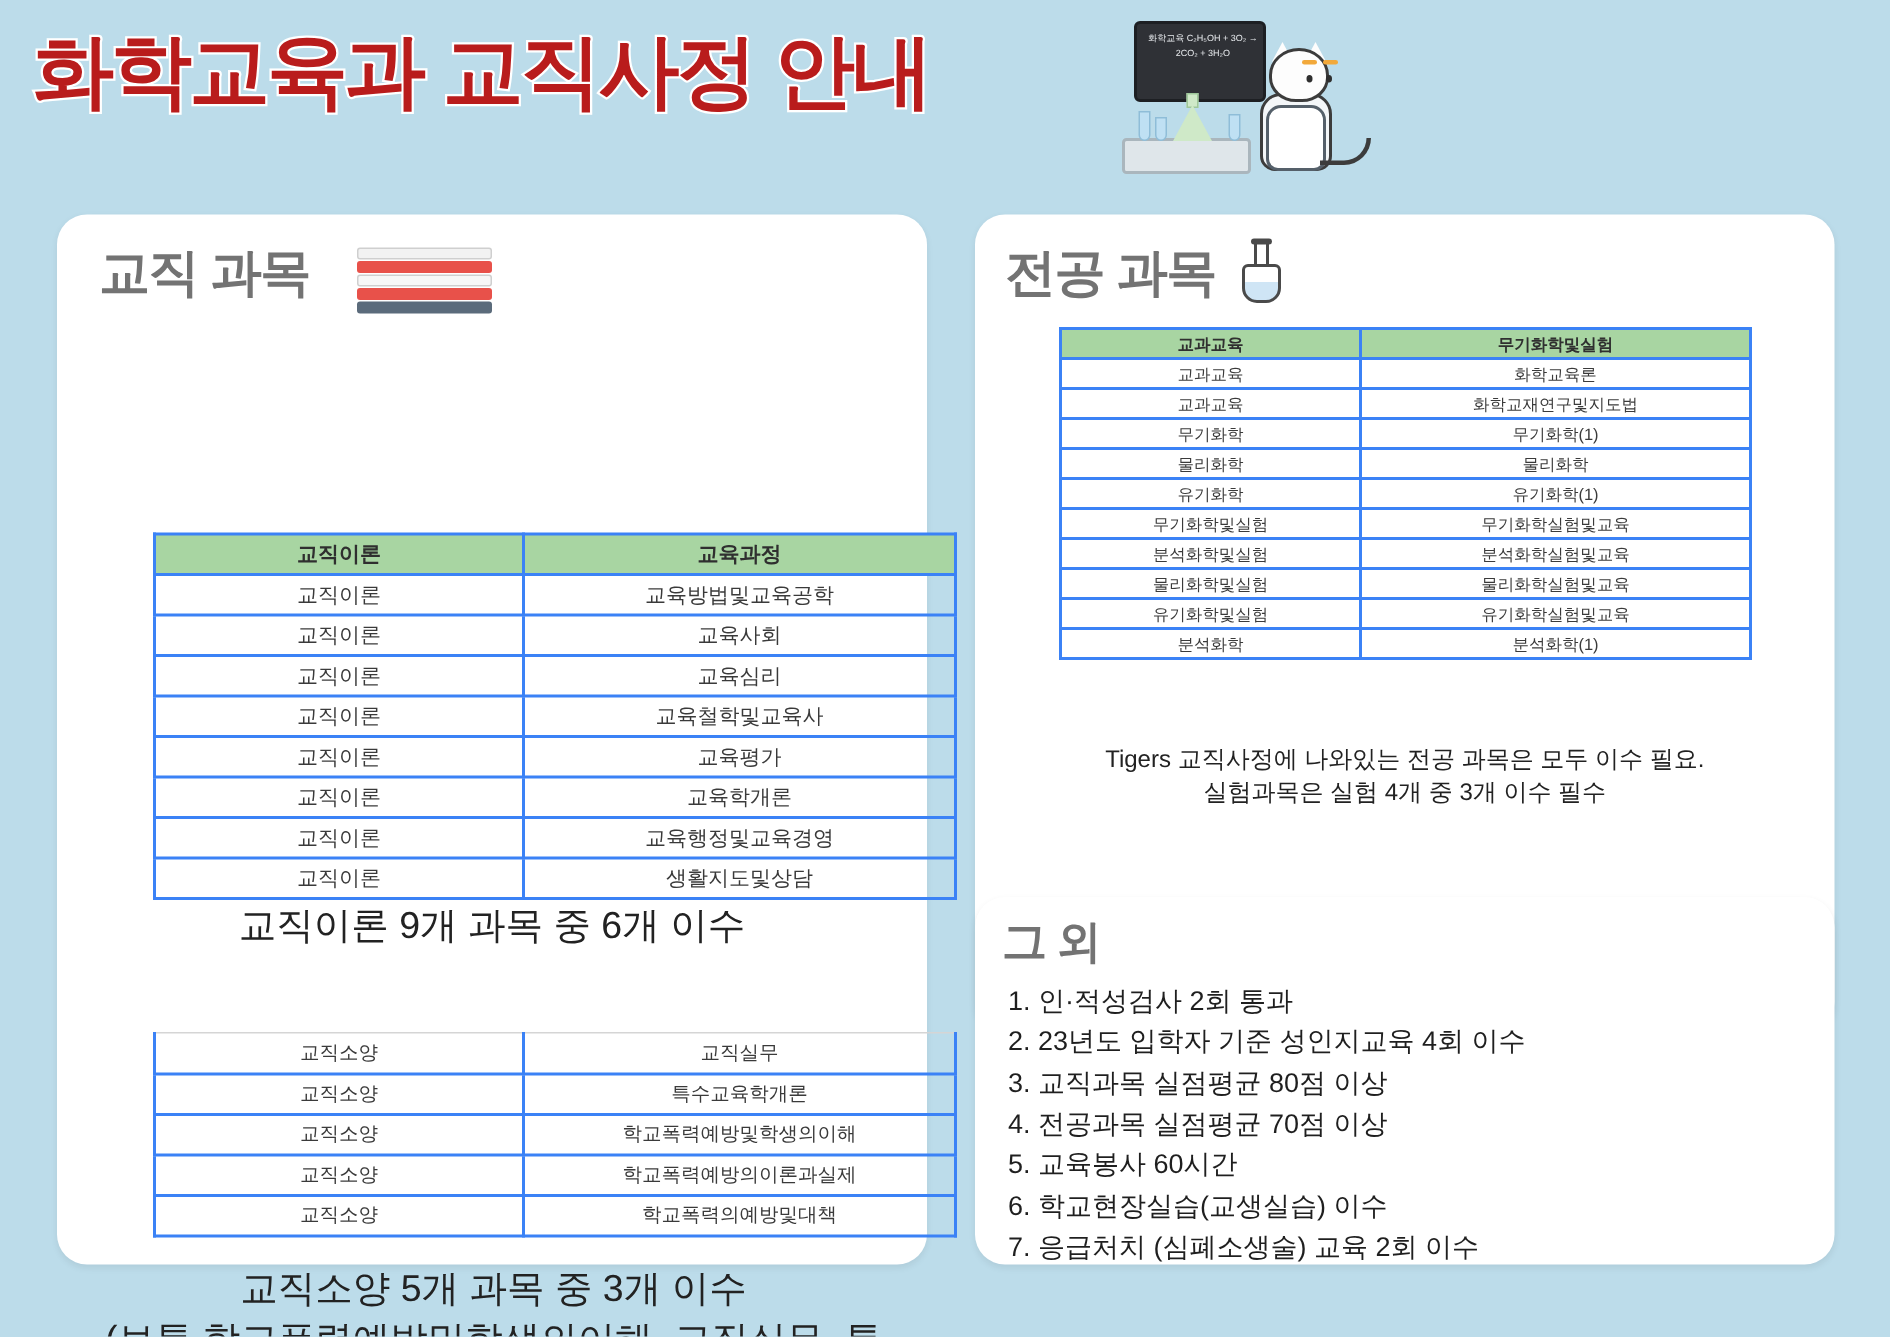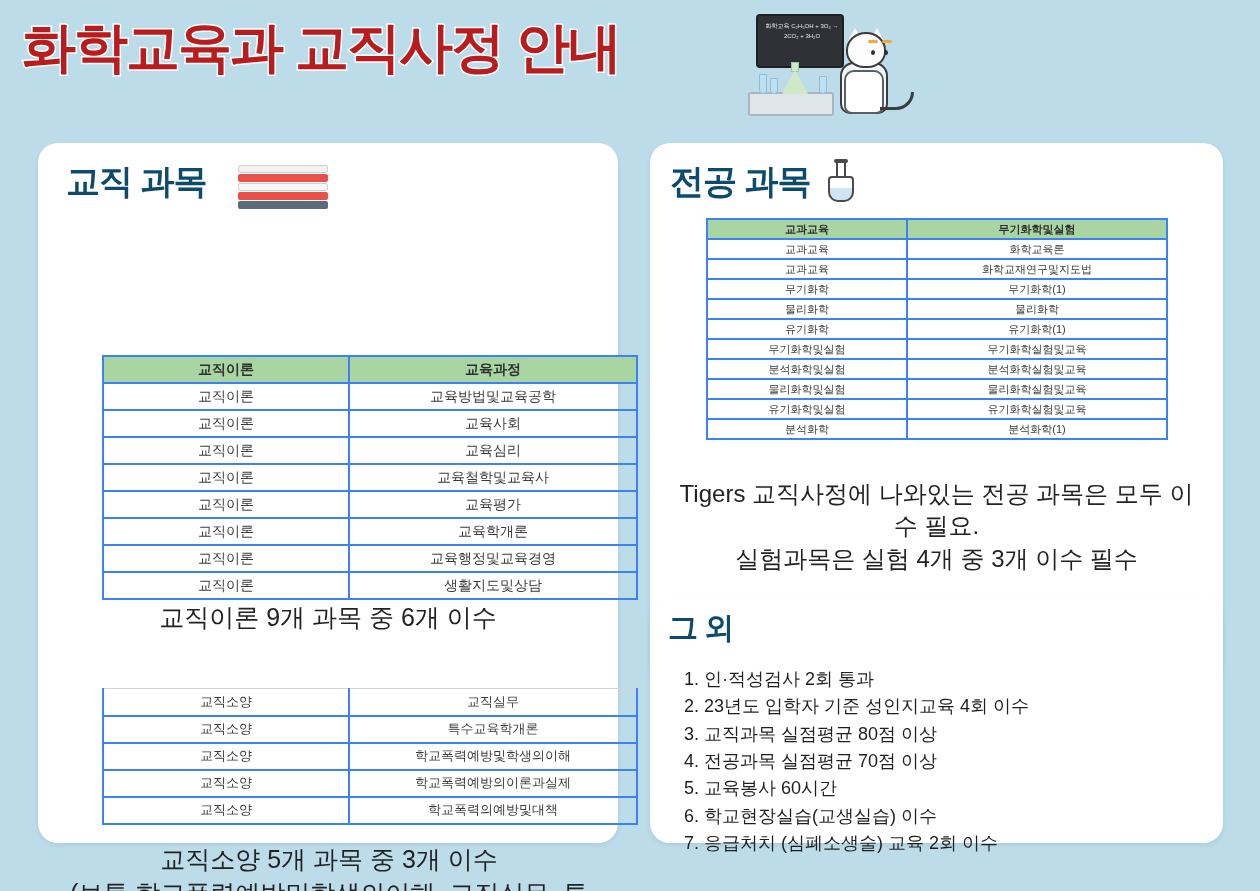--- a/index.html
+++ b/index.html
@@ -170,21 +170,21 @@
     box-shadow: 0 2px 5px rgba(0,0,0,0.07);
   }
   #card-teaching { left: 38px; top: 143px; width: 580px; height: 700px; }
   #card-major    { left: 650px; top: 143px; width: 573px; height: 545px; }
   #card-other    { left: 650px; top: 598px; width: 573px; height: 245px; }
 
   .card-title {
     position: absolute;
     font-size: 34px;
     font-weight: 800;
-    color: #0c4a6e;
+    color: #737373;
     letter-spacing: -1px;
   }
   #card-teaching .card-title { left: 28px; top: 16px; }
   #card-major .card-title    { left: 20px; top: 16px; }
   #card-other .card-title    { left: 18px; top: 10px; font-size: 30px; }
 
   
   .books-icon {
     position: absolute;
     left: 200px; top: 22px;
@@ -266,27 +266,27 @@
   #tbl-major col.c2 { width: 260px; }
 
   .note {
     position: absolute;
     text-align: center;
     color: #222;
     line-height: 1.35;
   }
   #note-theory   { left: 30px; top: 458px; width: 520px; font-size: 25px; }
   #note-literacy { left: 24px; top: 700px; width: 534px; font-size: 25px; }
-  #note-major    { left: 20px; top: 335px; width: 533px; font-size: 24px; }
+  #note-major    { left: 20px; top: 353px; width: 533px; font-size: 16px; }
 
   .other-list {
     position: absolute;
     left: 18px; top: 52px;
     width: 540px;
-    margin: 16px;
+    margin: 4px;
     padding: 0;
     list-style: none;
     font-size: 18px;
     color: #1f1f1f;
     line-height: 1.52;
   }
 </style>
 </head>
 <body>
 

